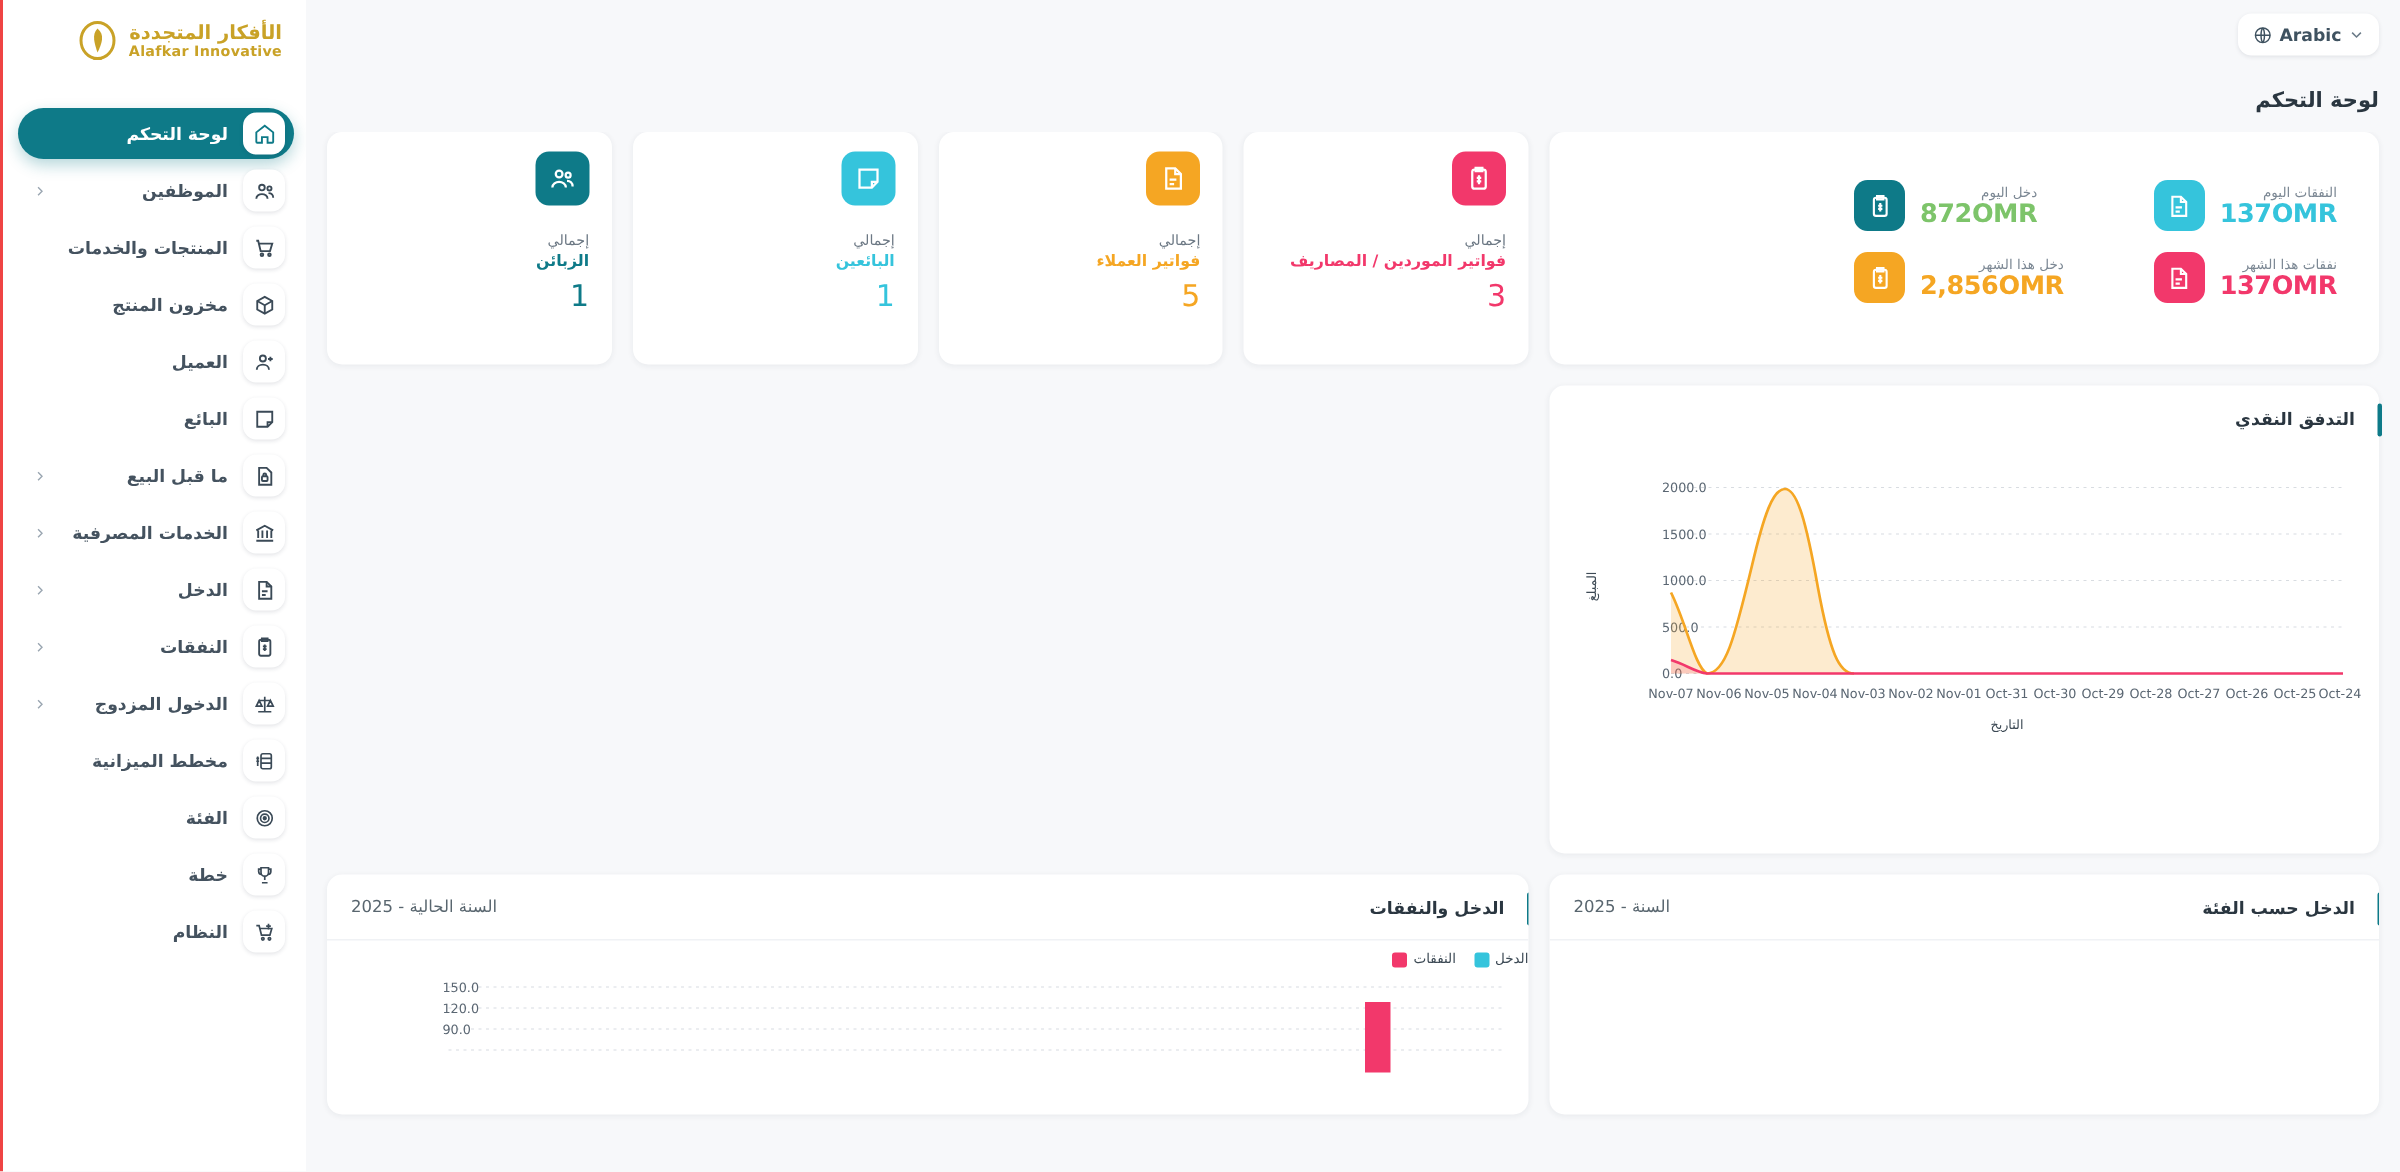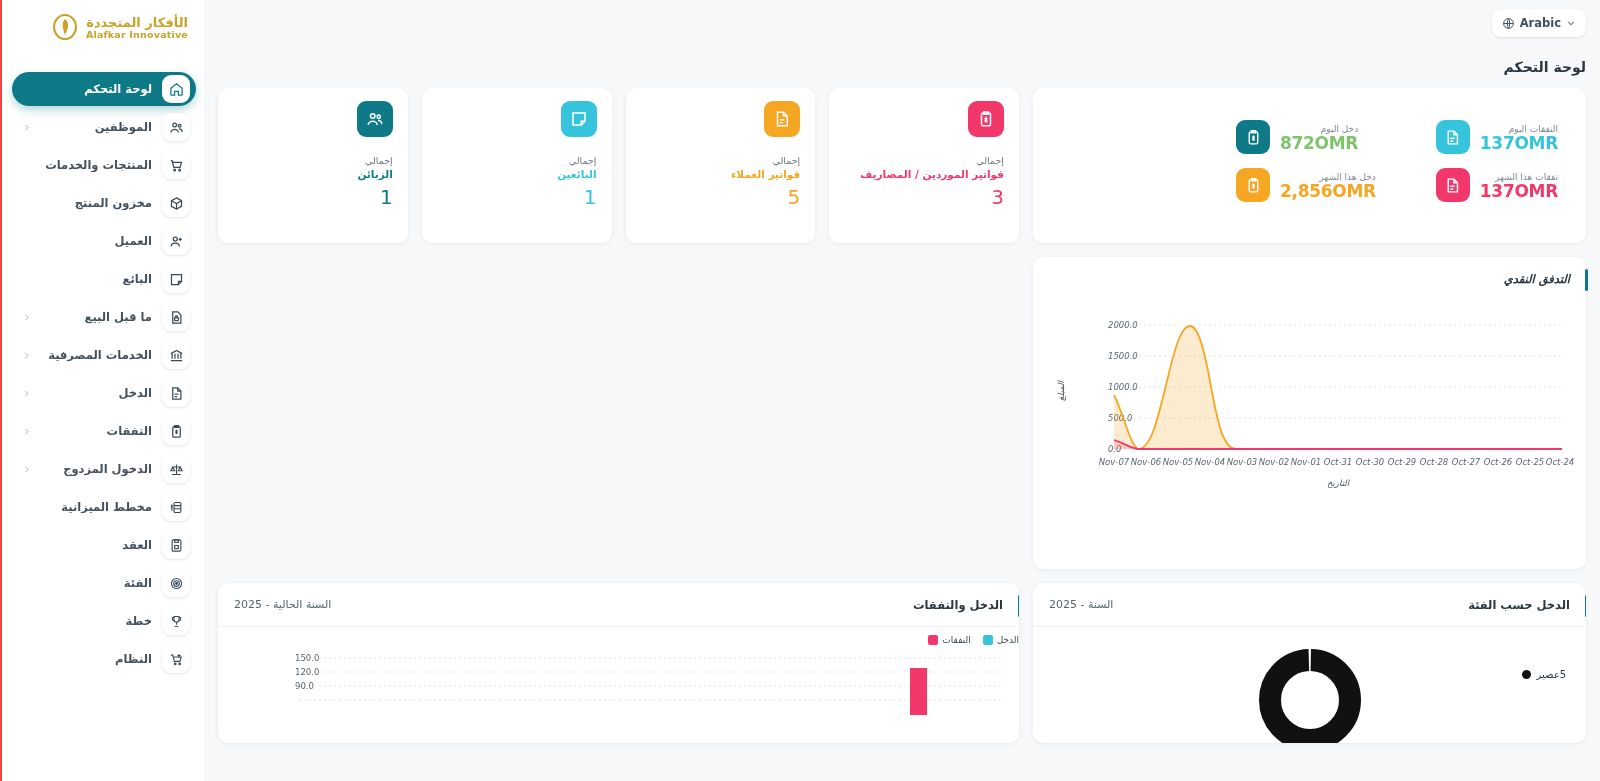--- a/index.html
+++ b/index.html
@@ -101,21 +101,21 @@
   .stat-cards { display: flex; flex-direction: row; gap: 14px; flex: 1 1 auto; }
   .stat-card { flex: 1 1 0; padding: 13px 15px; display: flex; flex-direction: column; align-items: flex-start; }
   .stat-ic { width: 36px; height: 36px; border-radius: 9px; display: flex; align-items: center; justify-content: center; color: #fff; }
   .stat-body { margin-top: 18px; width: 100%; text-align: right; }
   .stat-sub { font-size: 9.5px; color: #6c7884; }
   .stat-name { font-size: 10.5px; font-weight: 600; margin-top: 2px; }
   .stat-val { font-size: 20px; font-weight: 500; margin-top: 5px; }
 
   
   .row2 { display: flex; flex-direction: row; gap: 14px; height: 312px; margin-top: 14px; }
-  .cashflow-card { width: 553px; flex: 0 0 553px; display: flex; flex-direction: column; font-style: italic; }
+  .cashflow-card { width: 553px; flex: 0 0 553px; display: flex; flex-direction: column; }
   .balance-card { flex: 1 1 auto; display: flex; flex-direction: column; align-self: flex-start; height: 152px; }
   .card-head { height: 44px; flex: 0 0 44px; display: flex; align-items: center; justify-content: flex-start;
                padding: 0 16px; position: relative; border-bottom: 1px solid #f0f2f5; }
   .card-head.no-border { border-bottom: none; }
   .card-head .accent { position: absolute; right: -2px; top: 12px; width: 3px; height: 22px; background: #0e7a88; border-radius: 2px; }
   .card-head h3 { font-size: 11.5px; font-weight: bold; color: #2a3640; }
   .card-head .sub { margin-right: auto; font-size: 11px; color: #59666f; }
 
   table.bal { width: 100%; border-collapse: collapse; }
   table.bal thead th { background: #f8f9fb; font-size: 10px; font-weight: 600; color: #3b4854; padding: 11px 16px; text-align: center; }
@@ -300,31 +300,20 @@
           </span>
       </div>
       <div class="nav-item">
         <span class="ic">
             <svg width="15" height="15" viewBox="0 0 24 24" fill="none" stroke="currentColor" stroke-width="1.8">
               <rect x="8" y="4" width="11" height="16" rx="2"></rect>
               <path d="M8 9h11M8 14h11M4.5 7v10M3 9h3M3 12h3"></path>
             </svg>
           </span>
         <span class="lbl">مخطط الميزانية</span>
-        <span class="chev"></span>
-      </div>
-      <div class="nav-item">
-        <span class="ic">
-            <svg width="15" height="15" viewBox="0 0 24 24" fill="none" stroke="currentColor" stroke-width="1.8">
-              <rect x="5" y="3" width="14" height="18" rx="2"></rect>
-              <rect x="9" y="3" width="6" height="4"></rect>
-              <rect x="9" y="12" width="6" height="5"></rect>
-            </svg>
-          </span>
-        <span class="lbl">العقد</span>
         <span class="chev"></span>
       </div>
       <div class="nav-item">
         <span class="ic">
             <svg width="15" height="15" viewBox="0 0 24 24" fill="none" stroke="currentColor" stroke-width="1.8">
               <circle cx="12" cy="12" r="8"></circle>
               <circle cx="12" cy="12" r="4.5"></circle>
               <circle cx="12" cy="12" r="1.4" fill="currentColor"></circle>
             </svg>
           </span>
@@ -558,29 +547,20 @@
       </div>
 
       <div class="row3">
 
         <div class="card cat-card">
           <div class="card-head">
             <span class="accent"></span>
             <h3>الدخل حسب الفئة</h3>
             <span class="sub">السنة - 2025</span>
           </div>
-          <div class="donut-area">
-            <div class="donut-legend">
-              <span class="dot"></span>
-              <span class="t">5عصير</span>
-            </div>
-            <svg width="110" height="110" viewBox="0 0 110 110">
-              <circle cx="55" cy="55" r="40" fill="none" stroke="#111111" stroke-width="22" stroke-dasharray="249 2" stroke-dashoffset="62"></circle>
-            </svg>
-          </div>
         </div>
 
         <div class="card ie-card">
           <div class="card-head">
             <span class="accent"></span>
             <h3>الدخل والنفقات</h3>
             <span class="sub">السنة الحالية - 2025</span>
           </div>
           <div class="legend-row" style="padding-right:0;padding-left:26px;justify-content:flex-end">
             <div class="legend-item">

